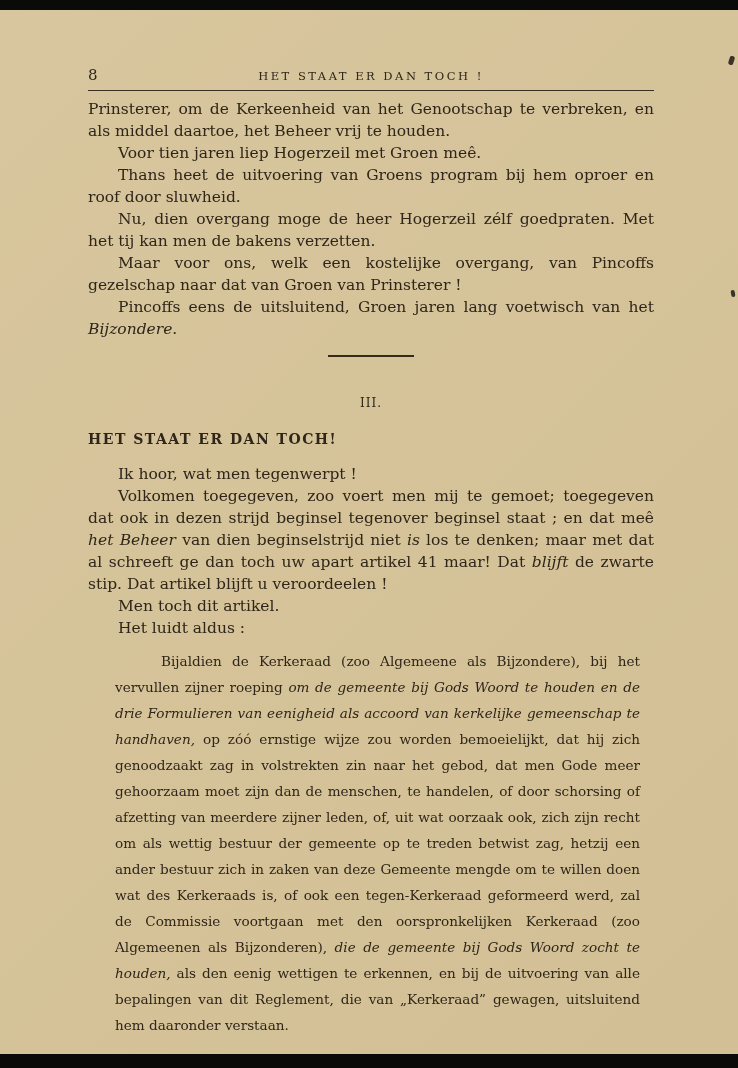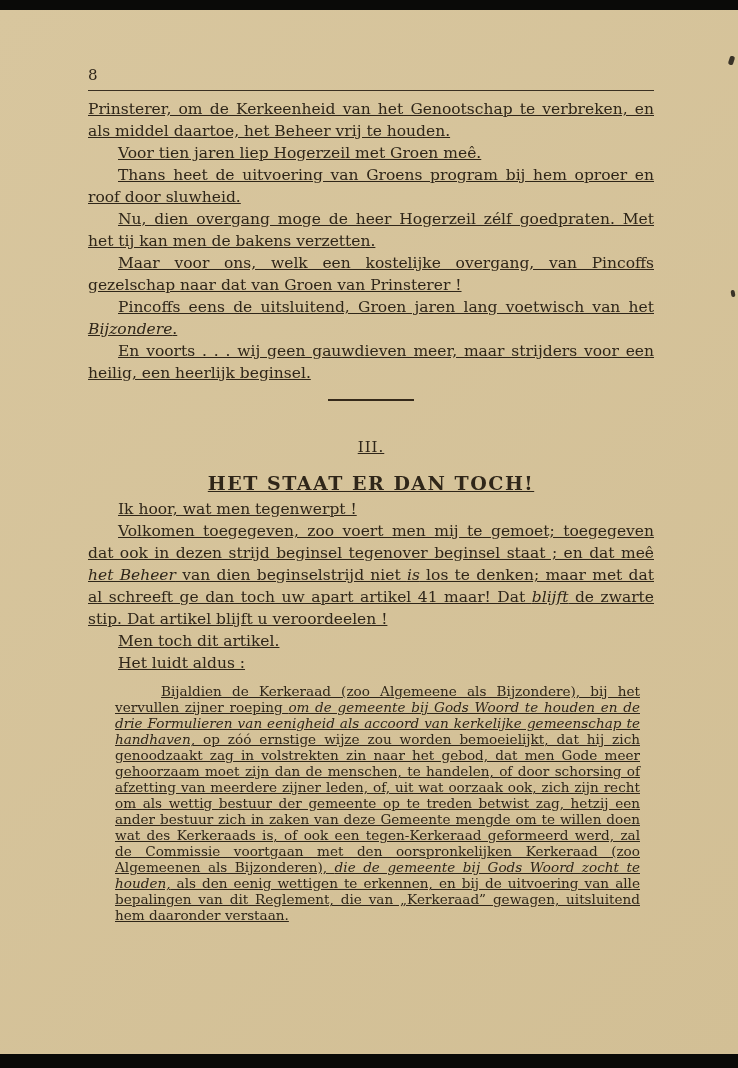--- a/index.html
+++ b/index.html
@@ -28,67 +28,67 @@
     position: absolute; left: 0; right: 0; top: 3px;
     text-align: center; font-size: 11.5px; letter-spacing: 2.5px;
   }
   .header-rule {
     position: absolute; left: 88px; top: 90px; width: 566px;
     border-top: 1.5px solid #3a3022;
   }
 
   .textcol {
     position: absolute; left: 88px; top: 98px; width: 566px;
-    font-size: 15.5px; line-height: 22px; text-align: justify; text-decoration: underline;
+    font-size: 15.5px; line-height: 22px; text-align: justify;
   }
   p, h1 { margin: 0; padding: 0; }
   .body-p.indent { text-indent: 30px; }
   .it { font-style: italic; }
 
   .divider { width: 86px; height: 2px; background: #35291a; margin: 15px auto 0 auto; }
   .section-number {
     text-align: center; margin-top: 35px;
-    font-size: 15px; letter-spacing: 1px; text-indent: 0;
+    font-size: 12px; letter-spacing: 1px; text-indent: 0;
   }
   .section-title {
-    text-align: center; margin-top: 14px;
-    font-size: 19px; font-weight: bold; letter-spacing: 1.5px;
+    margin-top: 14px;
+    font-size: 14px; font-weight: bold; letter-spacing: 1.5px;
   }
-  .first-after { margin-top: 4px; }
+  .first-after { margin-top: 13px; }
 
   .quote {
     margin: 9px 14px 0 27px;
-    font-size: 13.6px; line-height: 16px; text-align: justify;
+    font-size: 13.6px; line-height: 26px; text-align: justify;
   }
   .quote p { text-indent: 46px; }
 </style>
 </head>
 <body>
 
 <div class="page">
 
   <div class="edge top"></div>
   <div class="edge bottom"></div>
   <div class="artifact a1"></div>
   <div class="artifact a2"></div>
 
   <div class="header">
     <span class="pagenum">8</span>
+    <span class="runhead">HET STAAT ER DAN TOCH !</span>
   </div>
   <div class="header-rule"></div>
 
   <div class="textcol">
 
     <p class="body-p"><span>Prinsterer, om de Kerkeenheid van het Genootschap te verbreken, en als middel daartoe, het Beheer vrij te houden.</span></p>
     <p class="body-p indent"><span>Voor tien jaren liep Hogerzeil met Groen meê.</span></p>
     <p class="body-p indent"><span>Thans heet de uitvoering van Groens program bij hem oproer en roof door sluwheid.</span></p>
     <p class="body-p indent"><span>Nu, dien overgang moge de heer Hogerzeil zélf goedpraten. Met het tij kan men de bakens verzetten.</span></p>
     <p class="body-p indent"><span>Maar voor ons, welk een kostelijke overgang, van Pincoffs gezelschap naar dat van Groen van Prinsterer !</span></p>
     <p class="body-p indent"><span>Pincoffs eens de uitsluitend, Groen jaren lang voetwisch van het </span><span class="it">Bijzondere</span><span>.</span></p>
-    <p class="body-p indent"><span>En voorts . . . wij geen gauwdieven meer, maar strijders voor een heilig, een heerlijk beginsel.</span></p>
 
     <div class="divider"></div>
 
     <div class="section-number">III.</div>
     <h1 class="section-title">HET STAAT ER DAN TOCH!</h1>
 
     <p class="body-p indent first-after"><span>Ik hoor, wat men tegenwerpt !</span></p>
     <p class="body-p indent"><span>Volkomen toegegeven, zoo voert men mij te gemoet; toegegeven dat ook in dezen strijd beginsel tegenover beginsel staat ; en dat meê </span><span class="it">het Beheer</span><span> van dien beginselstrijd niet </span><span class="it">is</span><span> los te denken; maar met dat al schreeft ge dan toch uw apart artikel 41 maar! Dat </span><span class="it">blijft</span><span> de zwarte stip.  Dat artikel blijft u veroordeelen !</span></p>
     <p class="body-p indent"><span>Men toch dit artikel.</span></p>
     <p class="body-p indent"><span>Het luidt aldus :</span></p>

